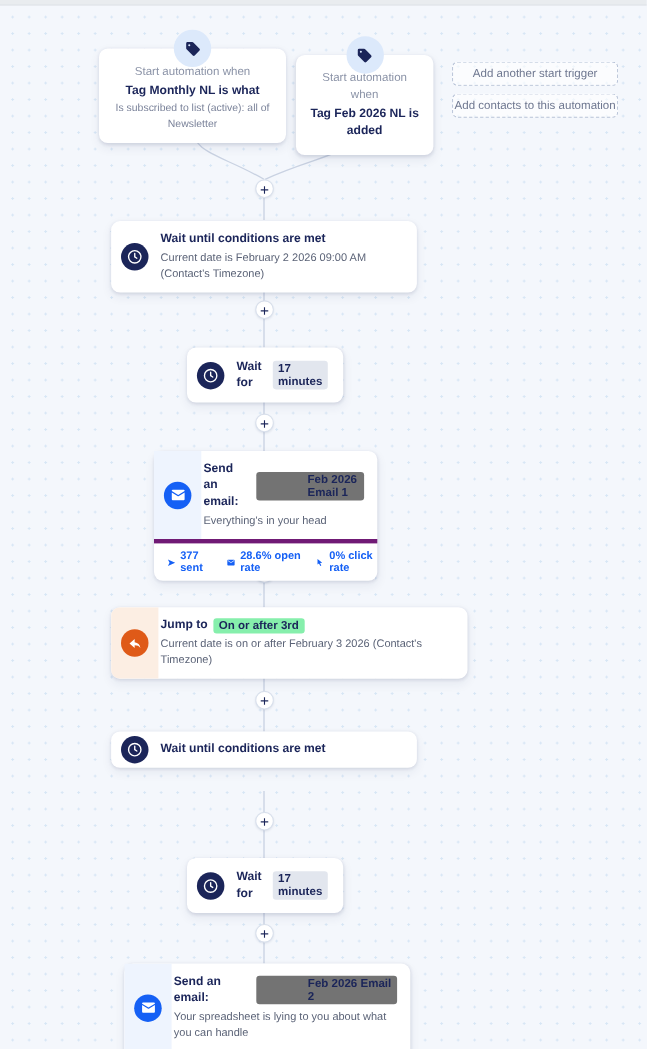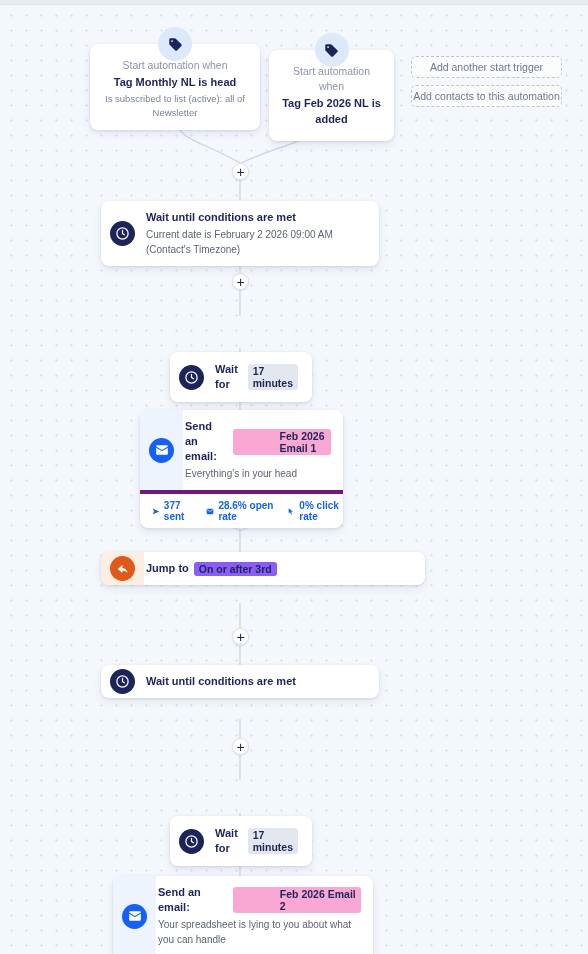--- a/index.html
+++ b/index.html
@@ -64,25 +64,25 @@
   .mail-c  { background: #1560f5; }
   .jump-c  { background: #df5a18; }
   .node-body { flex: 1; padding: 9px 12px 9px 2px; }
   .node-title { font-size: 11px; font-weight: bold; color: #1b2559; line-height: 15px; }
   .node-desc { font-size: 10px; color: #5b6377; line-height: 15px; margin-top: 2px; }
 
   .chip {
     display: inline-block; background: #e2e6ee; border-radius: 3px;
     padding: 1px 5px; font-size: 10.5px; font-weight: bold; color: #1b2559;
   }
-  .chip-blue { background: #f9a8d4; padding-left: 47px; }
-  .chip-orange { background: #8b5cf6; }
+  .chip-blue { background: #737373; padding-left: 47px; }
+  .chip-orange { background: #86efac; }
   .chip-row { display: flex; align-items: center; gap: 5px; }
 
-  .waitfor { align-items: center; margin-top: 36px; }
+  .waitfor { align-items: center; }
   .waitfor .node-body { display: flex; align-items: center; gap: 6px; padding: 10px 14px 10px 2px; }
   .waitfor .node-title { font-weight: bold; }
 
   .email-ico { background: #eef4fe; }
   .jump-ico  { background: #fceee3; }
 
   .stats {
     display: flex; align-items: center; gap: 14px;
     border-top: 4px solid #701a75; padding: 6px 0 6px 12px;
     font-size: 10px; font-weight: bold; color: #1560f5;
@@ -117,21 +117,21 @@
     </g>
   </svg>
 
   <div class="card trigger" style="left:90px; top:44px; width:170px;">
     <div class="trig-badge">
       <svg width="15" height="15" viewBox="0 0 24 24" fill="#1b2559">
         <path d="M21.4 11.6 12.4 2.6A2 2 0 0 0 11 2H4a2 2 0 0 0-2 2v7a2 2 0 0 0 .6 1.4l9 9a2 2 0 0 0 2.8 0l7-7a2 2 0 0 0 0-2.8zM6.5 8A1.5 1.5 0 1 1 8 6.5 1.5 1.5 0 0 1 6.5 8z"></path>
       </svg>
     </div>
     <div class="trig-sub">Start automation when</div>
-    <div class="trig-title">Tag Monthly NL is head</div>
+    <div class="trig-title">Tag Monthly NL is what</div>
     <div class="trig-note">Is subscribed to list (active): all of Newsletter</div>
   </div>
 
   <div class="card trigger" style="left:269px; top:50px; width:125px; padding-bottom:14px;">
     <div class="trig-badge">
       <svg width="15" height="15" viewBox="0 0 24 24" fill="#1b2559">
         <path d="M21.4 11.6 12.4 2.6A2 2 0 0 0 11 2H4a2 2 0 0 0-2 2v7a2 2 0 0 0 .6 1.4l9 9a2 2 0 0 0 2.8 0l7-7a2 2 0 0 0 0-2.8zM6.5 8A1.5 1.5 0 1 1 8 6.5 1.5 1.5 0 0 1 6.5 8z"></path>
       </svg>
     </div>
     <div class="trig-sub">Start automation when</div>
@@ -243,20 +243,21 @@
         <svg width="14" height="14" viewBox="0 0 24 24" fill="#ffffff">
           <path d="M11 5 3 12l8 7v-4.2c4.2 0 7 1.1 9 4.2-.8-4.6-3.6-8.2-9-8.8z"></path>
         </svg>
       </span>
     </div>
     <div class="node-body">
       <div class="chip-row">
         <span class="node-title">Jump to</span>
         <span class="chip chip-orange">On or after 3rd</span>
       </div>
+      <div class="node-desc">Current date is on or after February 3 2026 (Contact's Timezone)</div>
     </div>
   </div>
 
   <div class="card node" style="left:101px; top:665px; width:278px;">
     <div class="node-ico">
       <span class="ico-circle clock-c">
         <svg width="15" height="15" viewBox="0 0 24 24" fill="none" stroke="#ffffff" stroke-width="2">
           <circle cx="12" cy="12" r="9"></circle>
             <path d="M12 7v5l3 2" stroke-linecap="round"></path>
         </svg>

